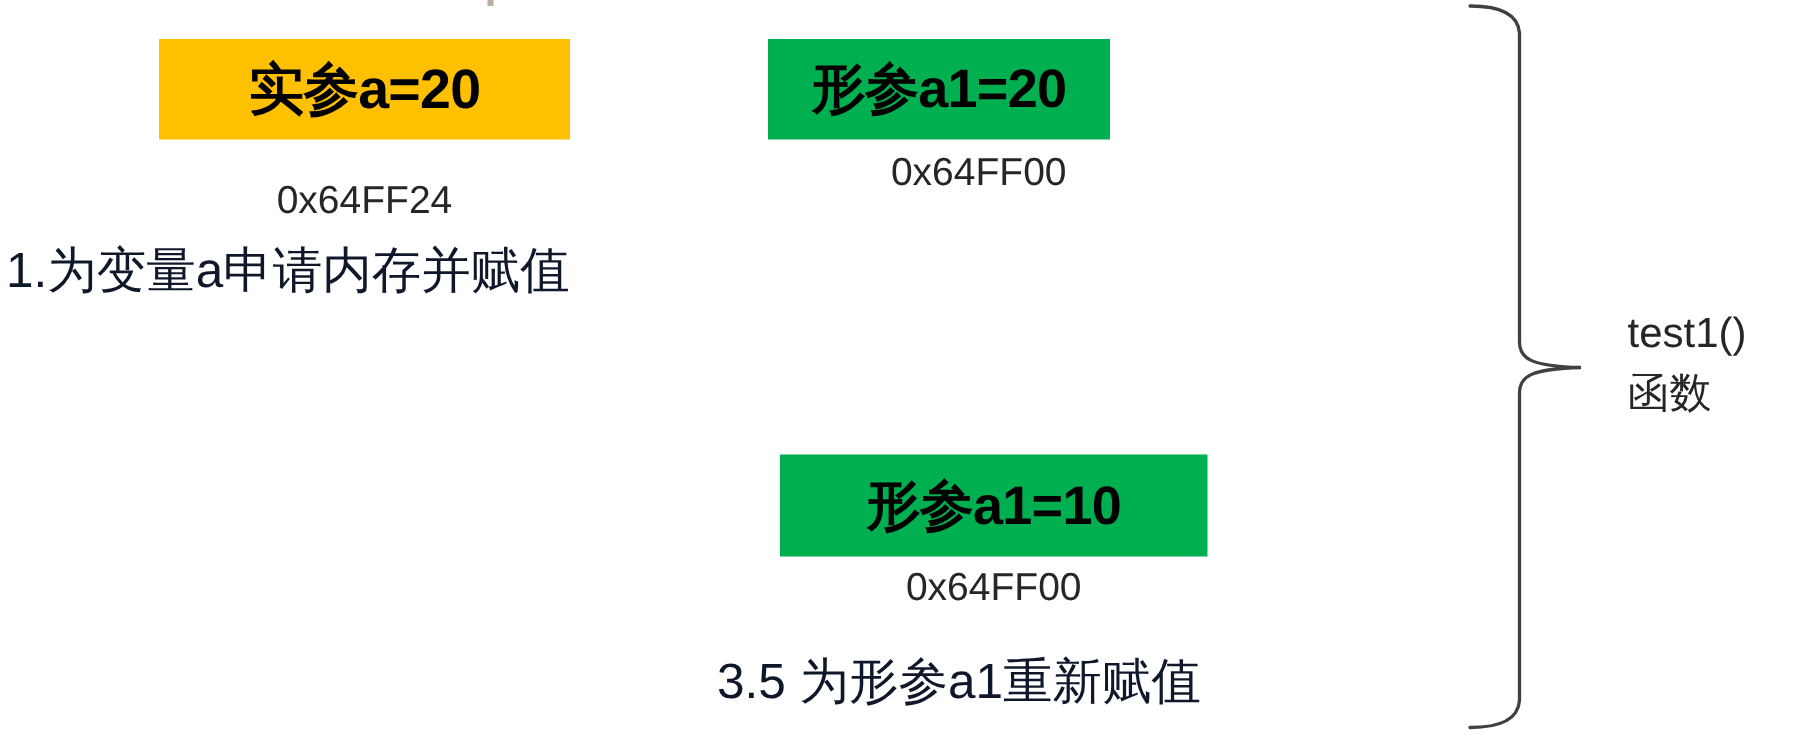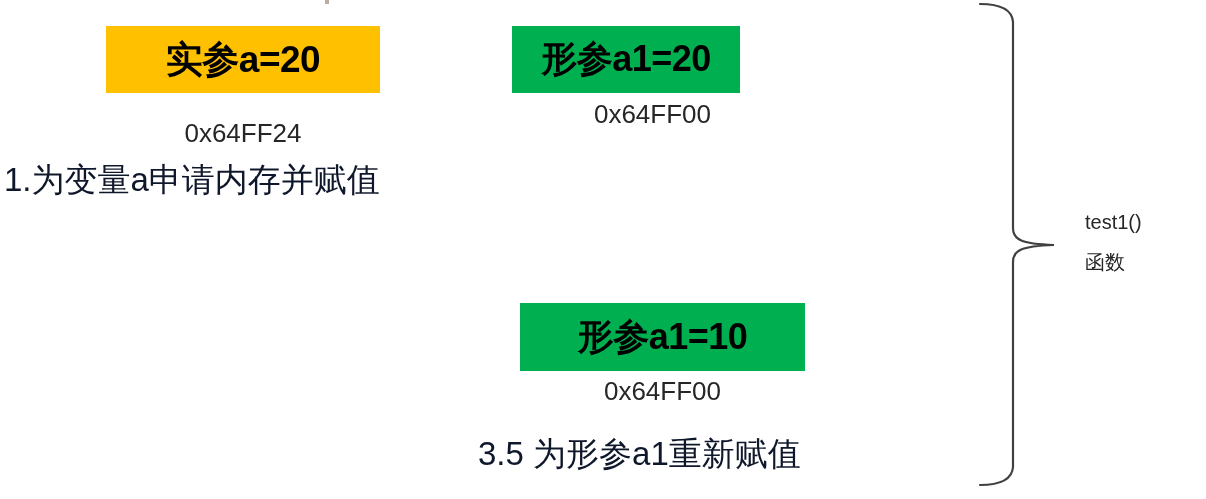--- a/index.html
+++ b/index.html
@@ -77,21 +77,21 @@
   .cap-2 { left: 478px; top: 160px; width: 470px; text-align: left; }
   .cap-3 { left: 478px; top: 434px; width: 470px; }
 
   
   .brace-wrap { left: 968px; top: 0px; width: 100px; height: 499px; }
   .brace-wrap svg { display: block; }
   .brace-label {
     left: 1085px;
     top: 202px;
     color: #262626;
-    font-size: 20px;
+    font-size: 28px;
     line-height: 40px;
     white-space: pre-line;
   }
 
   
   .speck {
     left: 325px;
     top: 0px;
     width: 4px;
     height: 4px;

